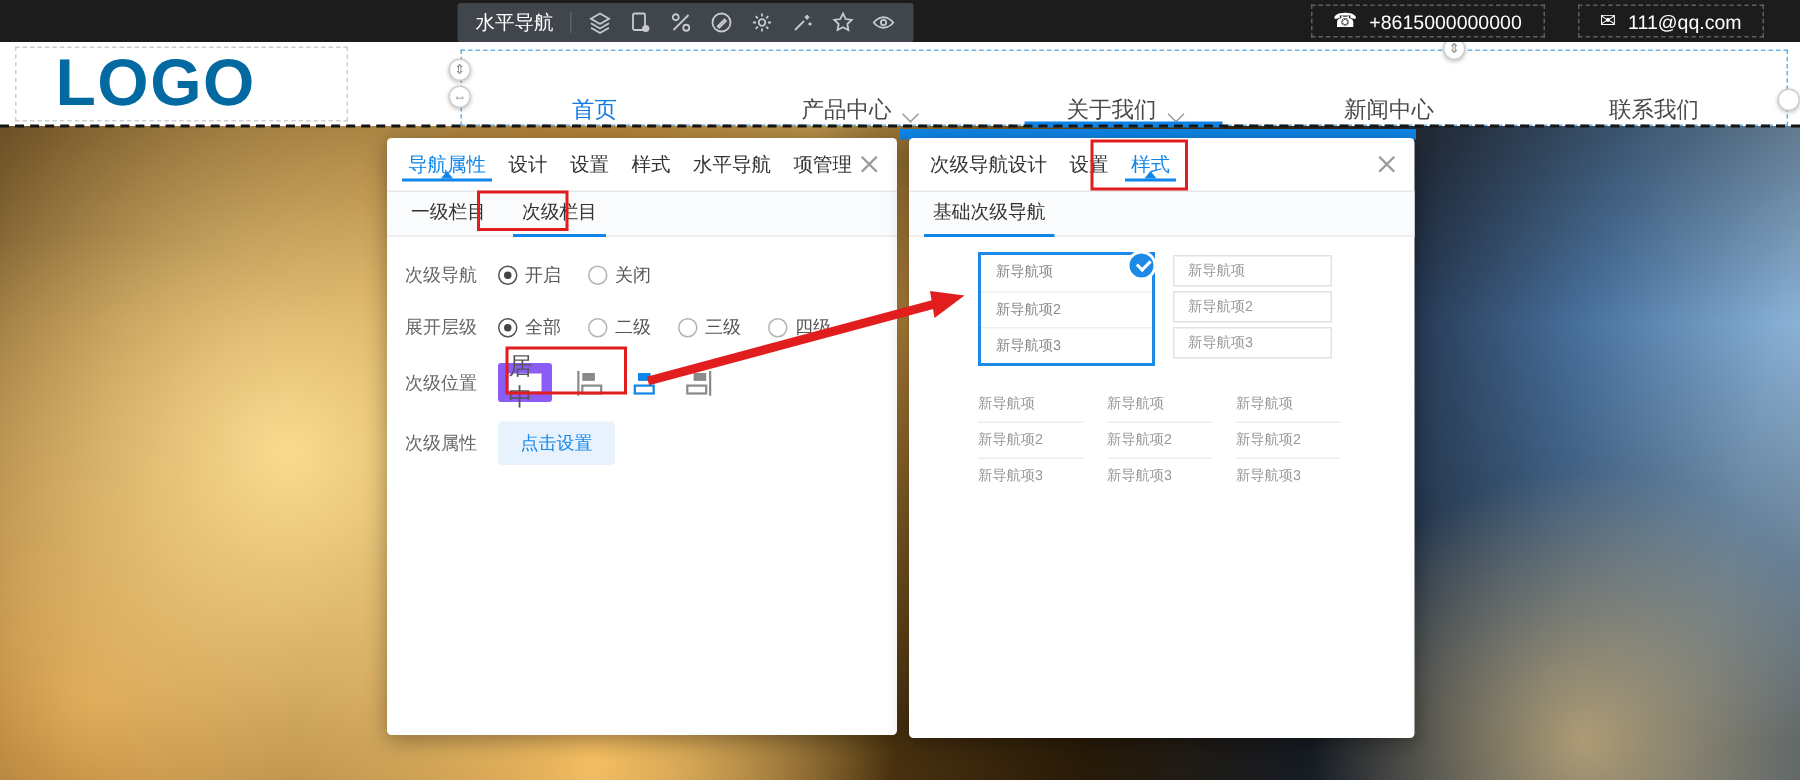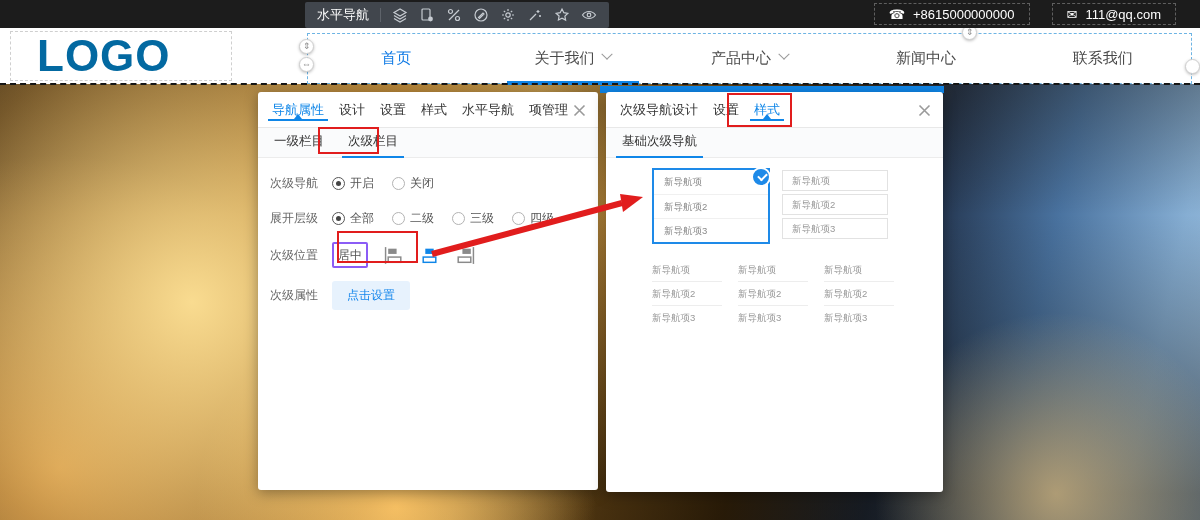--- a/index.html
+++ b/index.html
@@ -19,21 +19,21 @@
   .contact-box { border:1px dashed #5f5f5f; display:flex; align-items:center; gap:8px;
     padding:0 14px; color:#fff; font-size:13px; height:22px; }
   .contact-box .cicon { font-size:13px; color:#fff; }
 
   
   .header { position:absolute; left:0; top:28px; width:1200px; height:56px; background:#fff; z-index:5; }
   .logo-box { position:absolute; left:10px; top:3px; width:222px; height:50px; border:1px dashed #cfcfcf; }
   .logo { font-size:44px; font-weight:bold; color:#0369a1; line-height:48px; padding-left:26px; letter-spacing:1px; }
   .nav-box { position:absolute; left:307px; top:5px; width:885px; height:51px; border:1px dashed #6db4e4; }
   .nav-row { display:flex; height:100%; }
-  .nav-item { flex:1; display:flex; align-items:center; justify-content:center; gap:9px;
+  .nav-item { flex:1; display:flex; align-items:flex-end; justify-content:center; gap:9px;
     font-size:15px; color:#4a4a4a; cursor:pointer; position:relative; }
   .nav-item.active { color:#0f7ae5; }
   .chev { width:8px; height:8px; border-right:1.5px solid #9a9a9a; border-bottom:1.5px solid #9a9a9a;
     transform:rotate(45deg) translate(-2px,-2px); margin-top:-4px; }
   .nav-underline { position:absolute; bottom:-2px; left:50%; transform:translateX(-50%);
     width:132px; height:4px; background:#0f86e8; }
   .handle { position:absolute; width:15px; height:15px; border-radius:50%; background:#fff;
     border:1px solid #cfcfcf; box-shadow:0 1px 3px rgba(0,0,0,.25); color:#8a8a8a;
     font-size:9px; line-height:13px; text-align:center; z-index:8; cursor:grab; }
 
@@ -76,22 +76,22 @@
   
   .lp-body { padding:14px 0 0 12px; }
   .form-row { display:flex; align-items:center; margin-bottom:13px; min-height:22px; }
   .f-label { width:62px; font-size:12px; color:#666; flex:none; }
   .radio-group { display:flex; gap:18px; align-items:center; }
   .radio { display:flex; align-items:center; gap:5px; font-size:12px; color:#555; cursor:pointer; }
   .rdot { width:13px; height:13px; border-radius:50%; border:1px solid #b3b3b3; position:relative; background:#fff; flex:none; }
   .radio.checked .rdot { border-color:#555; }
   .radio.checked .rdot::after { content:""; position:absolute; left:3px; top:3px; width:5px; height:5px;
     border-radius:50%; background:#444; }
-  .pos-select { width:36px; height:26px; border:2px solid #8b5cf6; border-radius:2px;
-    font-size:12px; color:#555; display:flex; align-items:center; justify-content:center;
+  .pos-select { width:36px; height:26px; border:7px solid #8b5cf6; border-radius:2px;
+    font-size:16px; color:#555; display:flex; align-items:center; justify-content:center;
     cursor:pointer; background:#fff; margin-right:16px; }
   .align-icons { display:flex; gap:14px; align-items:center; }
   .aicon { width:21px; height:17px; cursor:pointer; color:#8a8a8a; }
   .aicon.active { color:#0f86e8; }
   .aicon svg { width:21px; height:17px; stroke:currentColor; fill:none; stroke-width:1.4; }
   .aicon svg .fillrect { fill:currentColor; stroke:none; }
   .btn-setup { background:#e7f2fd; color:#1586ec; border:none; font-size:12px;
     padding:6px 15px; border-radius:3px; cursor:pointer; }
 
   
@@ -198,27 +198,27 @@
   <div class="header">
     <div class="logo-box">
       <div class="logo">LOGO</div>
     </div>
     <div class="nav-box">
       <div class="nav-row">
         <div class="nav-item active">
           <span>首页</span>
         </div>
         <div class="nav-item">
+          <span>产品中心</span>
+          <span class="chev"></span>
+        </div>
+        <div class="nav-item">
           <span>关于我们</span>
           <span class="chev"></span>
           <span class="nav-underline"></span>
-        </div>
-        <div class="nav-item">
-          <span>产品中心</span>
-          <span class="chev"></span>
         </div>
         <div class="nav-item">
           <span>新闻中心</span>
         </div>
         <div class="nav-item">
           <span>联系我们</span>
         </div>
       </div>
       <div class="handle" style="left:654px; top:-9px;">⇕</div>
       <div class="handle" style="left:-9px; top:5px;">⇕</div>

